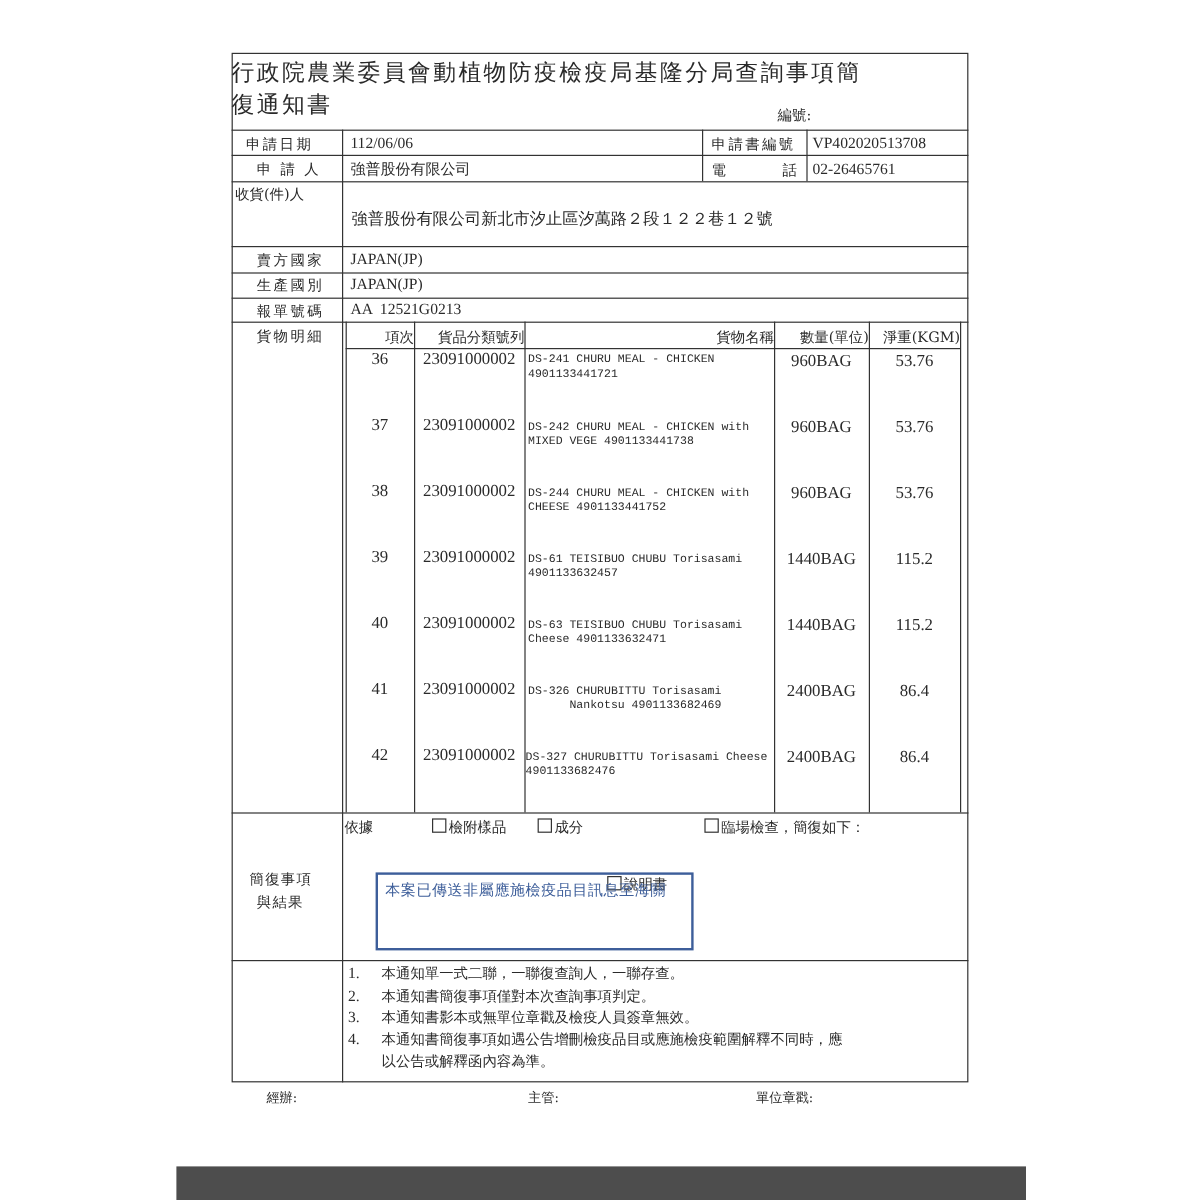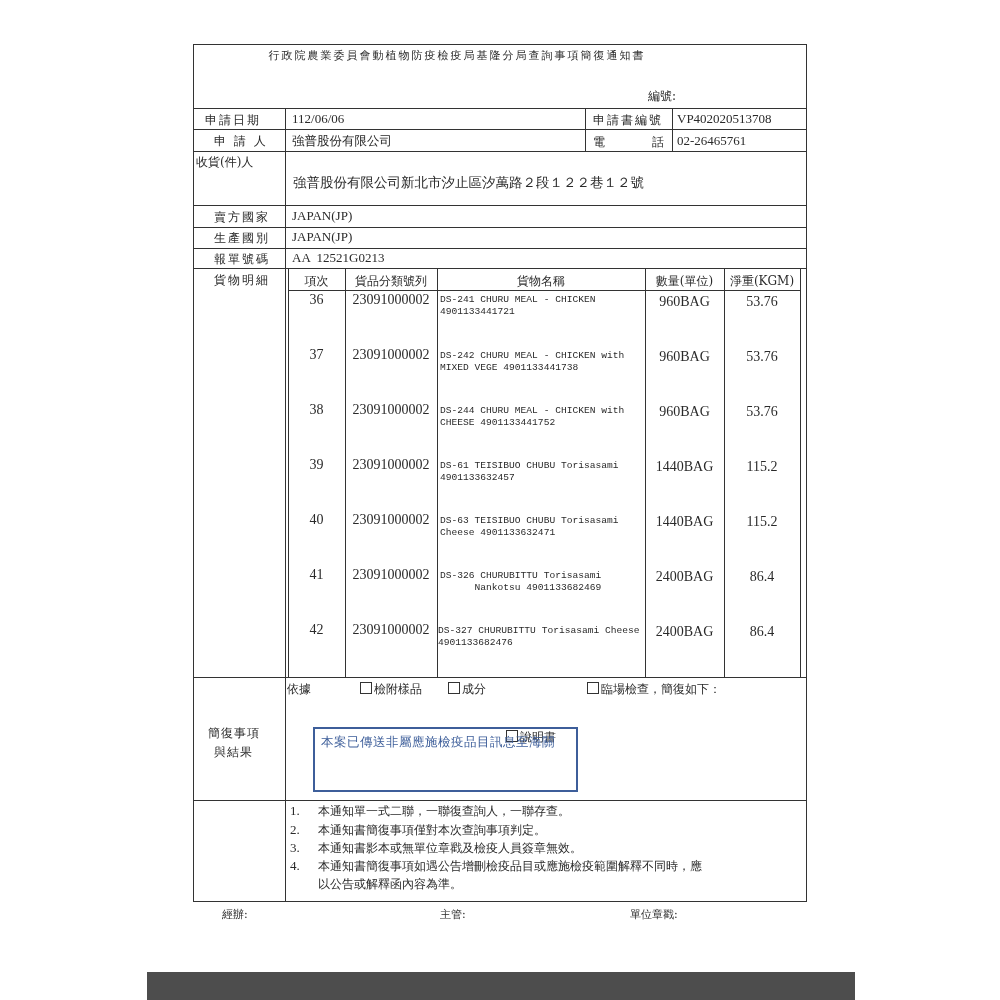--- a/index.html
+++ b/index.html
@@ -2,26 +2,26 @@
 <html><head>
 <meta charset="utf-8">
 <style>
   html, body { margin:0; padding:0; }
   body { width:1000px; height:1000px; background:#ffffff; position:relative; overflow:hidden;
          font-family:"DejaVu Serif", "Liberation Serif", serif; color:#2a2a2a; }
   .abs { position:absolute; }
   .frame { left:193px; top:44px; width:614px; height:858px; border:1.5px solid #333; box-sizing:border-box; }
   .hline { position:absolute; height:0; border-top:1.5px solid #333; }
   .vline { position:absolute; width:0; border-left:1.5px solid #333; }
-  .title { left:193px; top:48px; width:528px; text-align:center; font-size:11px; letter-spacing:2px; }
+  .title { left:193px; top:48px; width:528px; text-align:left; font-size:19px; letter-spacing:2px; }
   .serial { left:648px; top:88px; font-size:12px; }
   .lbl { position:absolute; font-size:12px; letter-spacing:2px;text-align:right; }
   .val { position:absolute; font-family:"Liberation Serif", serif; font-size:13px; }
   .cn { font-size:12.5px; }
-  .colhead { position:absolute; font-size:12px; text-align:center; }
+  .colhead { position:absolute; font-size:12px; text-align:right; }
   .cell { position:absolute; font-family:"Liberation Serif", serif; font-size:14px; text-align:center; }
   .name { position:absolute; font-family:"Liberation Mono", monospace; font-size:9.6px; line-height:12px; white-space:pre; }
   .basis { position:absolute; top:681px; font-size:12px; }
   .cb { display:inline-block; width:10px; height:10px; border:1px solid #333; vertical-align:-1px; margin-right:2px; }
   .stamp { left:313px; top:727px; width:265px; height:65px; border:2px solid #3d5e9a; box-sizing:border-box;
            color:#3d5e9a; font-size:12.5px; line-height:22px; padding:2px 0 0 6px; letter-spacing:0.5px; }
   .note { position:absolute; font-size:12px; left:290px; }
   .note .n { display:inline-block; width:28px; font-family:"Liberation Serif", serif; font-size:13px; }
   .sig { position:absolute; top:907px; font-size:11px; }
   .band { left:147px; top:972px; width:708px; height:28px; background:#4d4d4d; }

